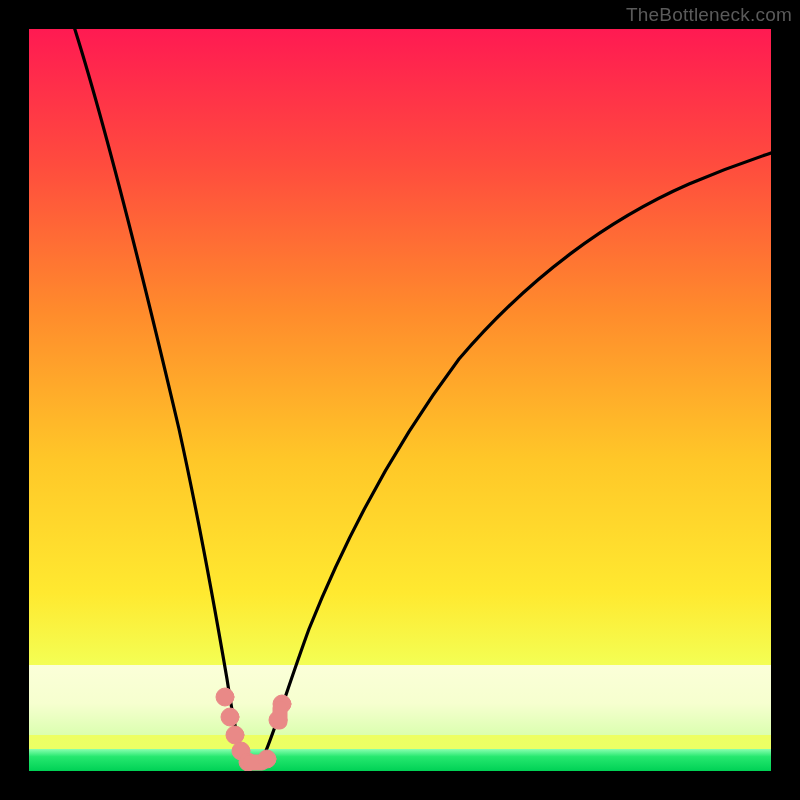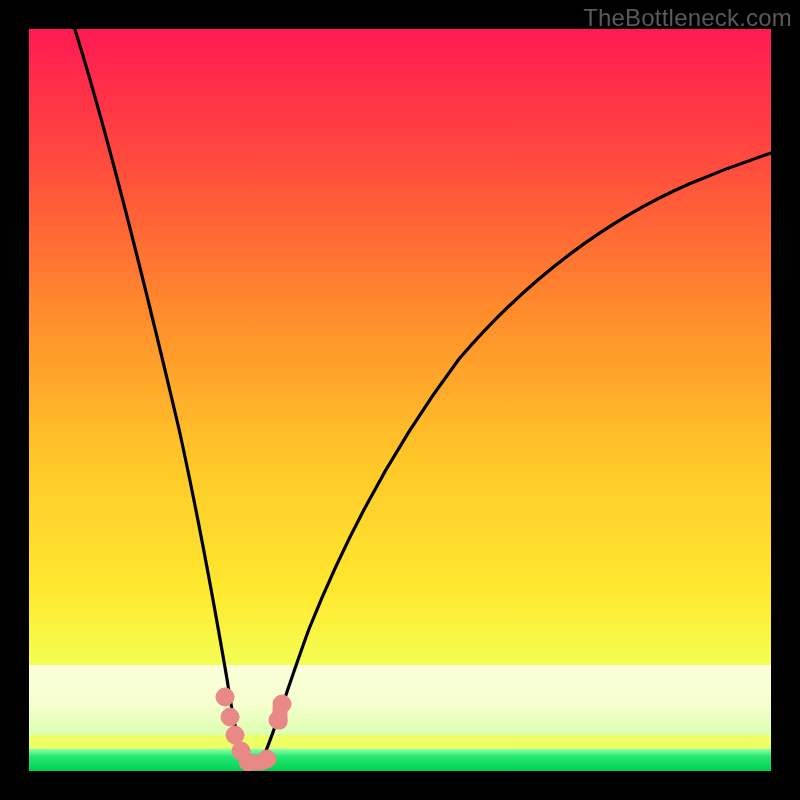--- a/index.html
+++ b/index.html
@@ -38,21 +38,21 @@
     left: 0;
     top: 0;
     width: 742px;
     height: 742px;
   }
   .watermark {
     position: absolute;
     top: 4px;
     right: 8px;
     color: #5a5a5a;
-    font-size: 24px;
+    font-size: 19px;
     font-weight: 500;
     letter-spacing: 0.2px;
   }
 </style>
 </head>
 <body>
 
 <div class="frame">
   <div class="plot-area">
 

